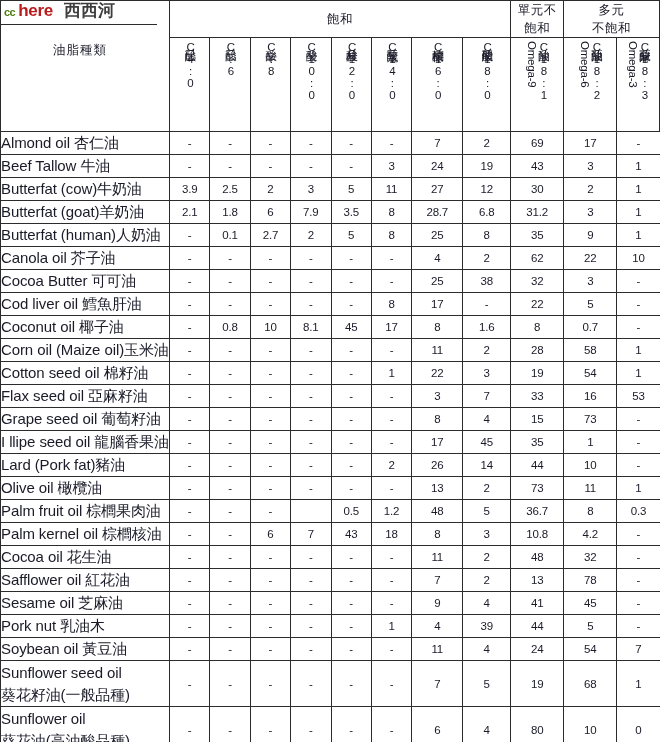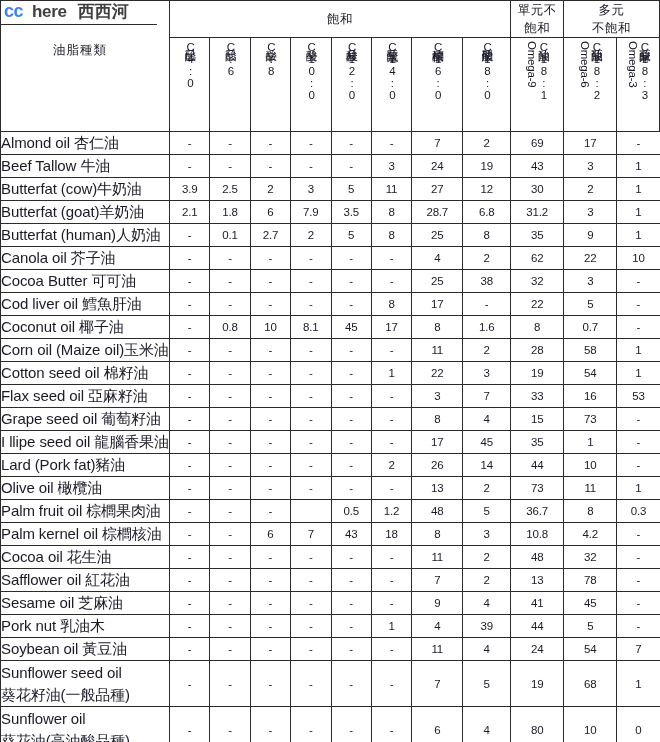--- a/index.html
+++ b/index.html
@@ -51,31 +51,31 @@
     position: relative;
   }
   .logo-wrap {
     position: absolute;
     top: 1px;
     left: 3px;
     white-space: nowrap;
     line-height: 1;
   }
   .logo-cc {
-    font-size: 18px;
+    font-size: 11px;
     font-weight: bold;
-    color: #3b82f6;
+    color: #4d7c0f;
     letter-spacing: -0.5px;
   }
   .logo-here {
     font-size: 17px;
     font-weight: bold;
-    color: #404040;
+    color: #b91c1c;
     letter-spacing: -0.3px;
-    margin-left: 9px;
+    margin-left: 3px;
   }
   .logo-cn {
     font-size: 17px;
     font-weight: bold;
     color: #3d3d3d;
     margin-left: 11px;
     letter-spacing: 0px;
   }
   .logo-underline {
     position: absolute;

